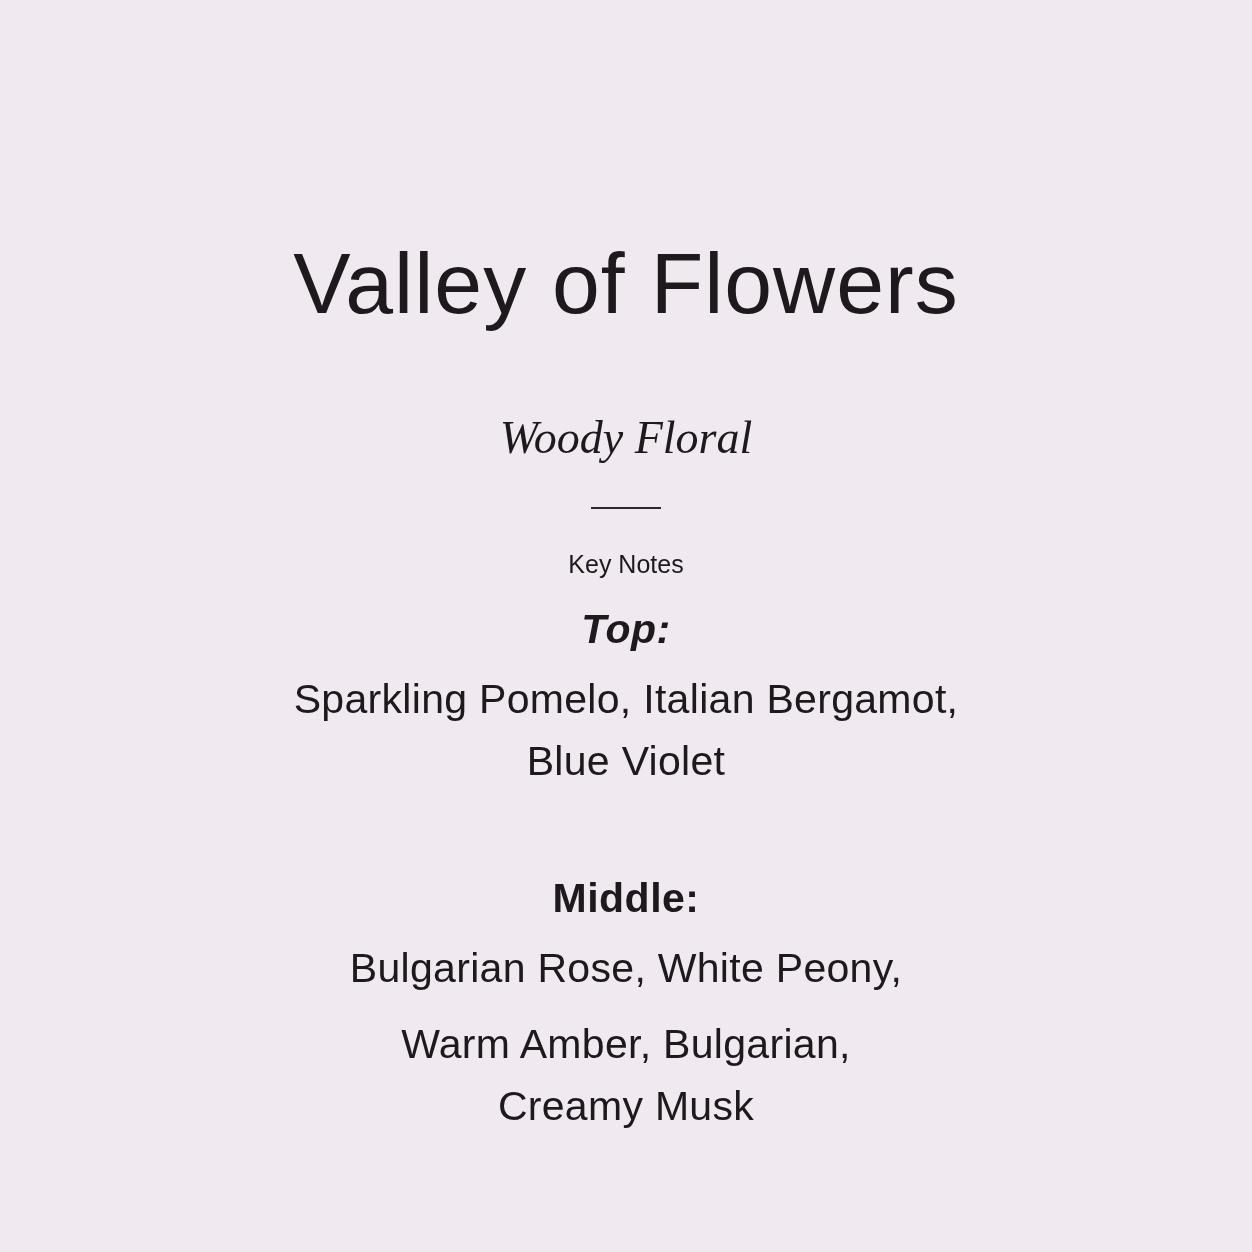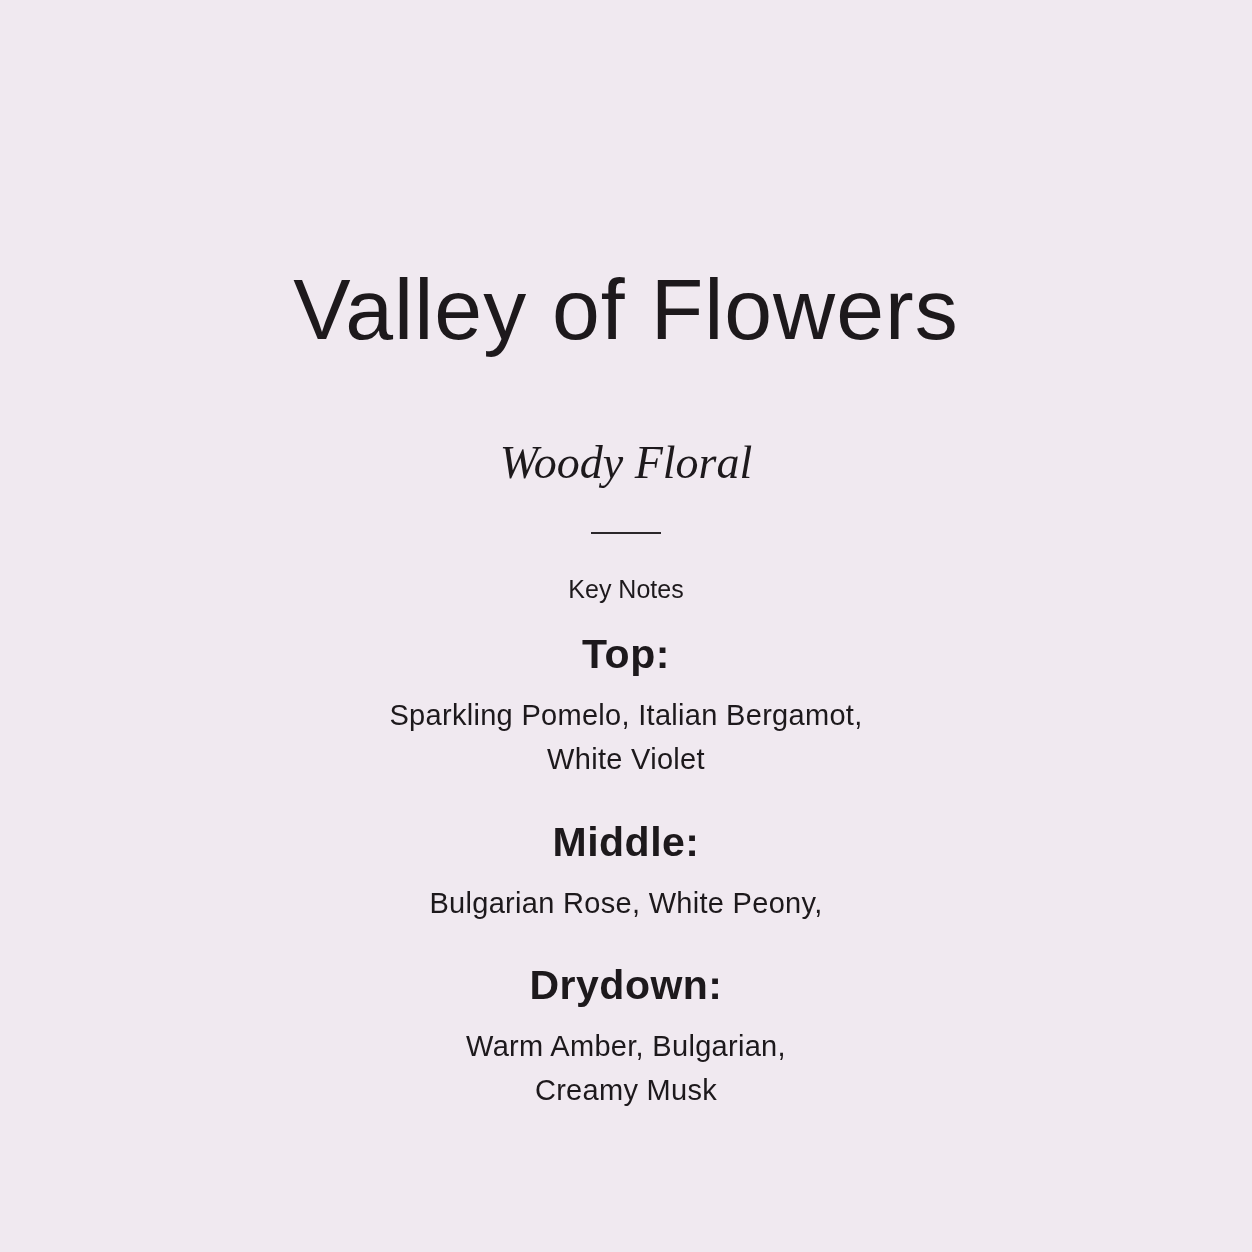--- a/index.html
+++ b/index.html
@@ -57,27 +57,28 @@
     align-items: center;
   }
   .note-label {
     font-size: 41px;
     line-height: 1.2;
     font-weight: 600;
     letter-spacing: 0.5px;
   }
   .note-label.first {
     margin-top: 26px;
+    font-style: italic;
   }
   .note-label.later {
-    margin-top: 36px;
+    margin-top: 81px;
   }
   .note-body {
     margin-top: 14px;
-    font-size: 29px;
+    font-size: 41px;
     line-height: 1.52;
     font-weight: 400;
     letter-spacing: 0.3px;
   }
 </style>
 </head>
 <body>
 
 <div class="card">
 
@@ -86,32 +87,31 @@
   <div class="subtitle">Woody Floral</div>
 
   <div class="divider"></div>
 
   <div class="key-notes">Key Notes</div>
 
   <div class="note-group">
     <div class="note-label first">Top:</div>
     <div class="note-body">
       <div>Sparkling Pomelo, Italian Bergamot,</div>
-      <div>White Violet</div>
+      <div>Blue Violet</div>
     </div>
   </div>
 
   <div class="note-group">
     <div class="note-label later">Middle:</div>
     <div class="note-body">
       <div>Bulgarian Rose, White Peony,</div>
     </div>
   </div>
 
   <div class="note-group">
-    <div class="note-label later">Drydown:</div>
     <div class="note-body">
       <div>Warm Amber, Bulgarian,</div>
       <div>Creamy Musk</div>
     </div>
   </div>
 
 </div>
 
 </body></html>

